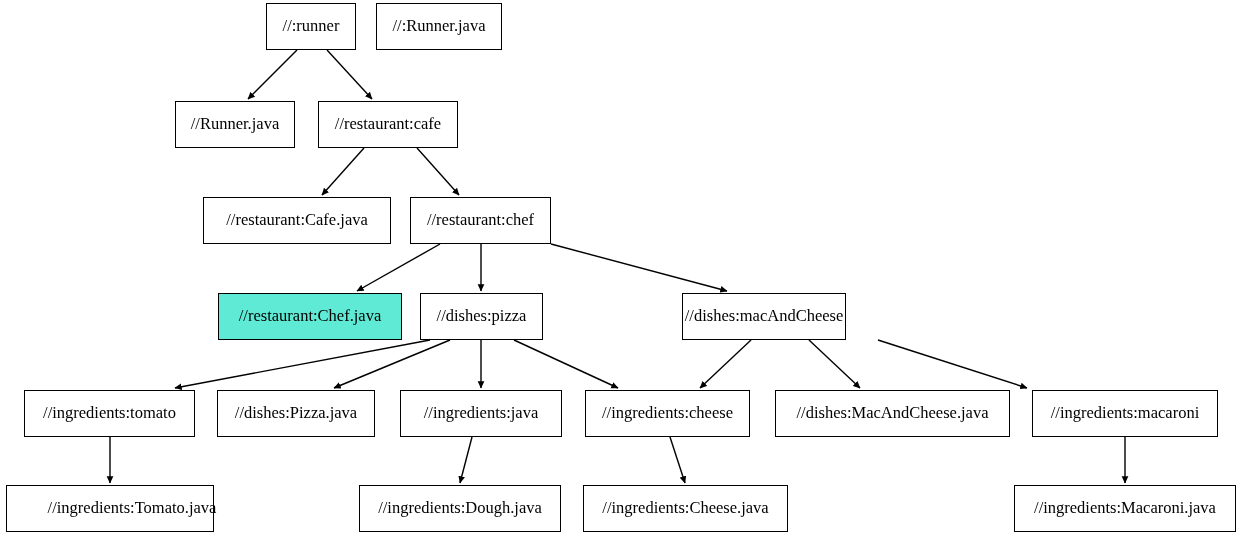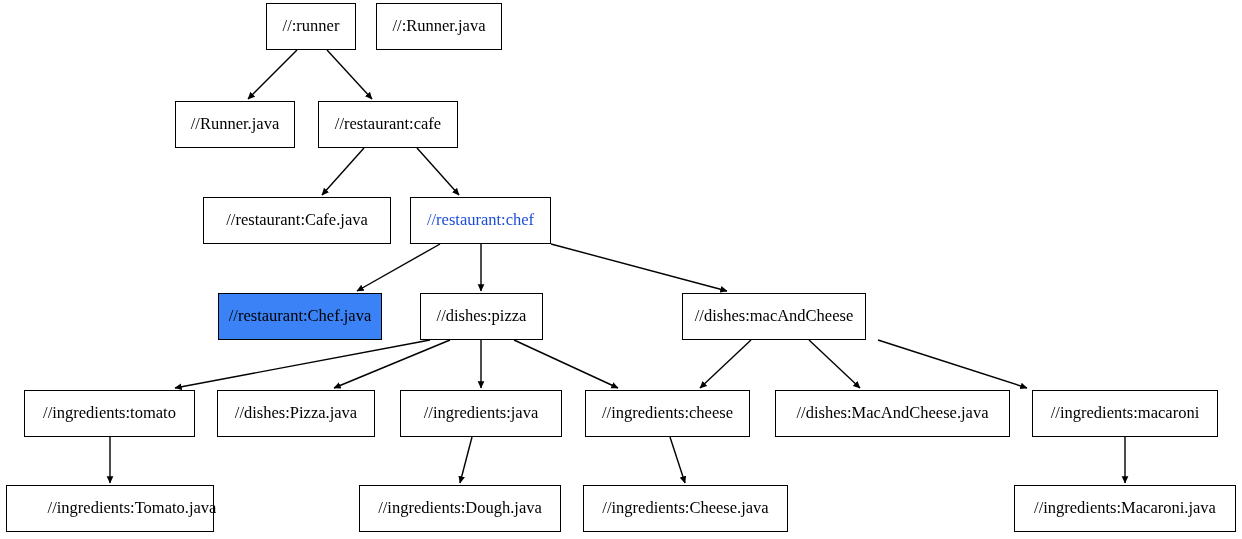--- a/index.html
+++ b/index.html
@@ -90,30 +90,30 @@
       </div>
       <div class="graph-node" style="left: 175px; top: 101px; width: 120px; height: 47px; border-color: rgb(0, 0, 0); background: rgb(255, 255, 255); color: rgb(0, 0, 0);">
         <span class="node-label">//Runner.java</span>
       </div>
       <div class="graph-node" style="left: 318px; top: 101px; width: 140px; height: 47px; border-color: rgb(0, 0, 0); background: rgb(255, 255, 255); color: rgb(0, 0, 0);">
         <span class="node-label">//restaurant:cafe</span>
       </div>
       <div class="graph-node" style="left: 203px; top: 197px; width: 188px; height: 47px; border-color: rgb(0, 0, 0); background: rgb(255, 255, 255); color: rgb(0, 0, 0);">
         <span class="node-label">//restaurant:Cafe.java</span>
       </div>
-      <div class="graph-node" style="left: 410px; top: 197px; width: 141px; height: 47px; border-color: rgb(0, 0, 0); background: rgb(255, 255, 255); color: #1d4ed8;">
+      <div class="graph-node" style="left: 410px; top: 197px; width: 141px; height: 47px; border-color: rgb(0, 0, 0); background: rgb(255, 255, 255); color: #000000;">
         <span class="node-label">//restaurant:chef</span>
       </div>
-      <div class="graph-node" style="left: 218px; top: 293px; width: 164px; height: 47px; border-color: rgb(0, 0, 0); background: #3b82f6; color: rgb(0, 0, 0); align-items: center;">
+      <div class="graph-node" style="left: 218px; top: 293px; width: 184px; height: 47px; border-color: rgb(0, 0, 0); background: #5eead4; color: rgb(0, 0, 0); align-items: center;">
         <span class="node-label">//restaurant:Chef.java</span>
       </div>
       <div class="graph-node" style="left: 420px; top: 293px; width: 123px; height: 47px; border-color: rgb(0, 0, 0); background: rgb(255, 255, 255); color: rgb(0, 0, 0);">
         <span class="node-label">//dishes:pizza</span>
       </div>
-      <div class="graph-node" style="left: 682px; top: 293px; width: 184px; height: 47px; border-color: rgb(0, 0, 0); background: rgb(255, 255, 255); color: rgb(0, 0, 0);">
+      <div class="graph-node" style="left: 682px; top: 293px; width: 164px; height: 47px; border-color: rgb(0, 0, 0); background: rgb(255, 255, 255); color: rgb(0, 0, 0);">
         <span class="node-label">//dishes:macAndCheese</span>
       </div>
       <div class="graph-node" style="left: 24px; top: 390px; width: 171px; height: 47px; border-color: rgb(0, 0, 0); background: rgb(255, 255, 255); color: rgb(0, 0, 0);">
         <span class="node-label">//ingredients:tomato</span>
       </div>
       <div class="graph-node" style="left: 217px; top: 390px; width: 158px; height: 47px; border-color: rgb(0, 0, 0); background: rgb(255, 255, 255); color: rgb(0, 0, 0);">
         <span class="node-label">//dishes:Pizza.java</span>
       </div>
       <div class="graph-node" style="left: 400px; top: 390px; width: 162px; height: 47px; border-color: rgb(0, 0, 0); background: rgb(255, 255, 255); color: rgb(0, 0, 0);">
         <span class="node-label">//ingredients:java</span>

